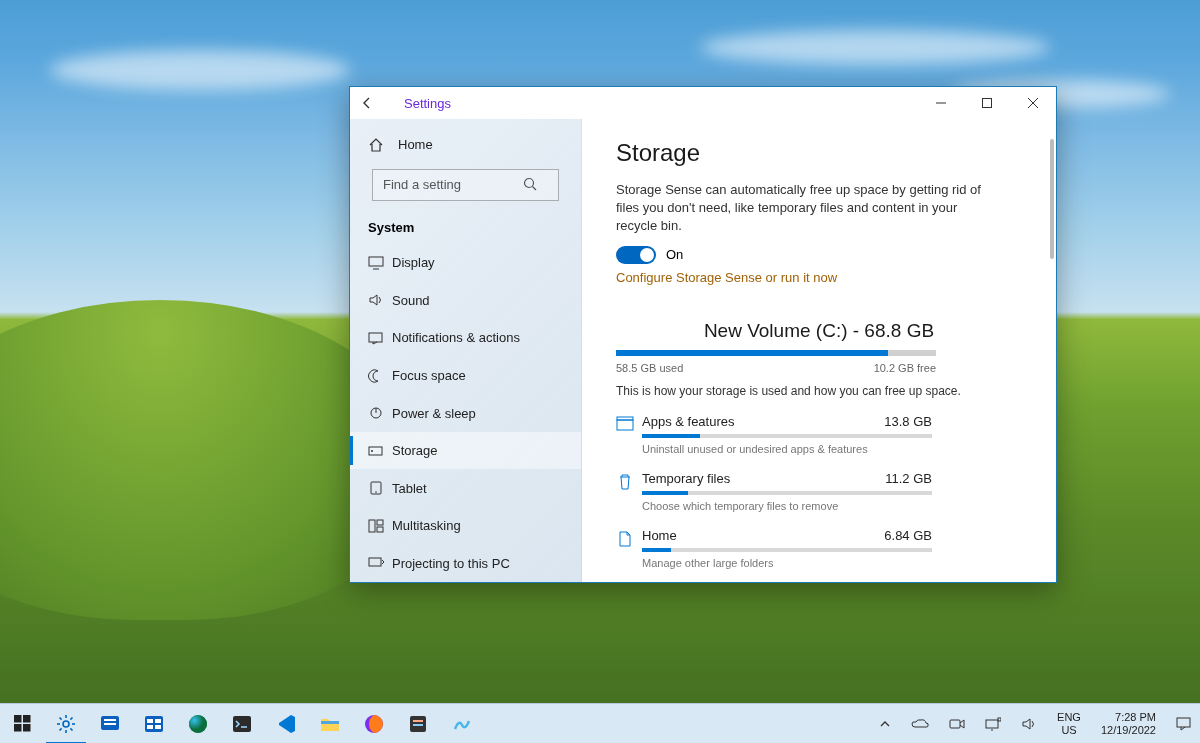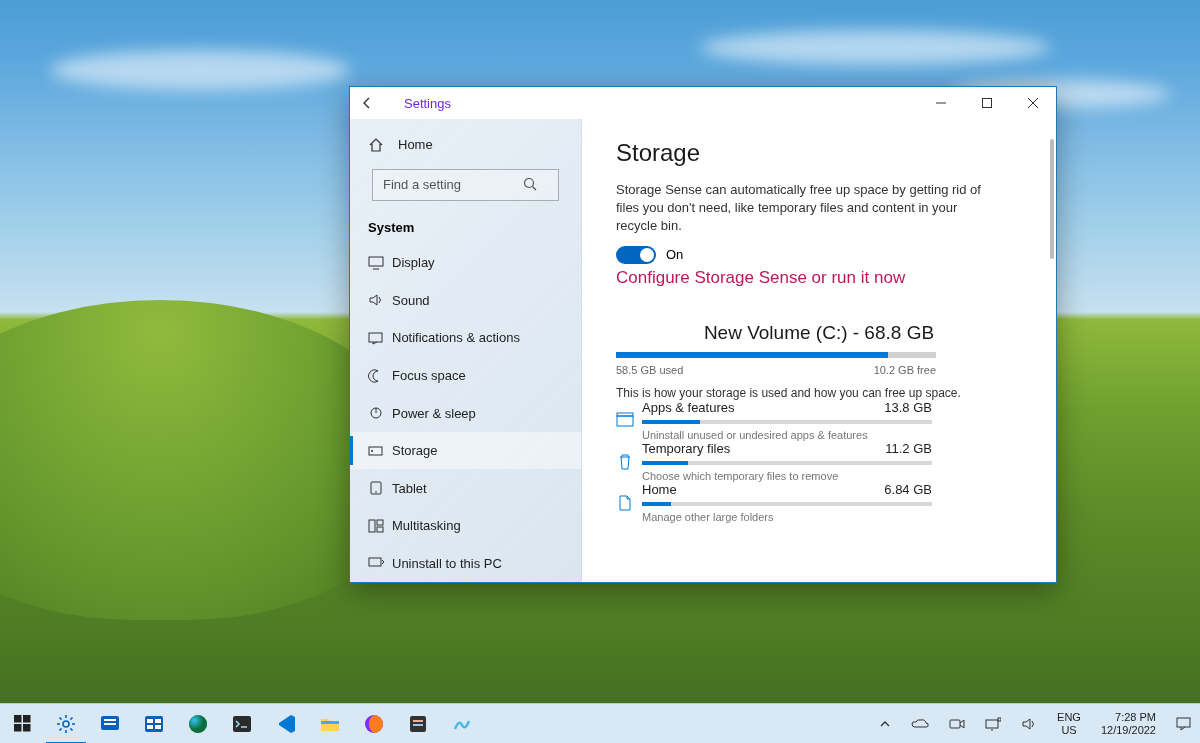--- a/index.html
+++ b/index.html
@@ -55,30 +55,30 @@
 .sb-item.active::before { content:''; position:absolute; left:0; top:4px; bottom:4px; width:3px; background:#0078d4; }
 .sb-item .icon { width: 24px; display:flex; align-items:center; }
 
 .content { flex:1; padding: 20px 34px 0 34px; overflow: hidden; position: relative; }
 .content h1 { font-weight: 400; font-size: 24px; margin-bottom: 14px; color: #1a1a1a; }
 .desc { font-size: 13px; color: #333; max-width: 380px; line-height: 1.4; }
 .toggle-row { display: flex; align-items: center; margin: 10px 0 4px; }
 .toggle { width: 40px; height: 18px; border-radius: 9px; position: relative; background: #0067c0; cursor: pointer; }
 .toggle .knob { position: absolute; right: 2px; top: 2px; width: 14px; height: 14px; border-radius: 50%; background: #fff; }
 .toggle-label { font-size: 13px; margin-left: 10px; }
-.link { color: #be185d; font-size: 17px; cursor: pointer; display: inline-block; }
+.link { color: #a16207; font-size: 13px; cursor: pointer; display: inline-block; }
 
 .volume { margin-top: 34px; }
 .volume h2 { font-weight: 400; font-size: 19px; color: #1a1a1a; margin-bottom: 8px; text-align: center; }
 .bar { width: 320px; height: 6px; background: #d0d0d0; position: relative; }
 .bar .fill { position:absolute; left:0; top:0; bottom:0; background:#0078d4; }
 .bar-labels { width: 320px; display:flex; justify-content: space-between; font-size: 11px; color: #666; margin-top: 6px; gap: 11px; }
 .hint { font-size: 12px; color: #333; margin-top: 10px; }
 
-.cat { display: flex; margin-top: 0; cursor: pointer; align-items: center; }
+.cat { display: flex; margin-top: 16px; cursor: pointer; }
 .cat .icn { width: 26px; padding-top: 2px; color: #0078d4; }
 .cat .ct { flex: 1; }
 .cat-head { display:flex; justify-content: space-between; font-size: 13px; color: #222; width: 290px; }
 .cat-bar { width: 290px; height: 4px; background: #d8d8d8; margin-top: 5px; position: relative; }
 .cat-bar .f { position:absolute; left:0; top:0; bottom:0; background:#0078d4; }
 .cat-sub { font-size: 11px; color: #777; margin-top: 5px; }
 
 .scrollthumb { position:absolute; right:2px; top:20px; width:4px; height:120px; background:#bcbcbc; border-radius:2px; }
 
 .taskbar {
@@ -221,21 +221,21 @@
           </span>
         <span class="label">Multitasking</span>
       </div>
       <div class="sb-item">
         <span class="icon">
             <svg width="16" height="14">
               <rect x="1" y="2" width="12" height="8" stroke="#333" fill="none"></rect>
               <path d="M14 4 L16 6 L14 8" stroke="#333" fill="none"></path>
             </svg>
           </span>
-        <span class="label">Uninstall to this PC</span>
+        <span class="label">Projecting to this PC</span>
       </div>
     </div>
 
     <div class="content">
       <div class="scrollthumb"></div>
       <h1>Storage</h1>
       <p class="desc">Storage Sense can automatically free up space by getting rid of files you don't need, like temporary files and content in your recycle bin.</p>
       <div class="toggle-row">
         <div class="toggle">
             <div class="knob"></div>

